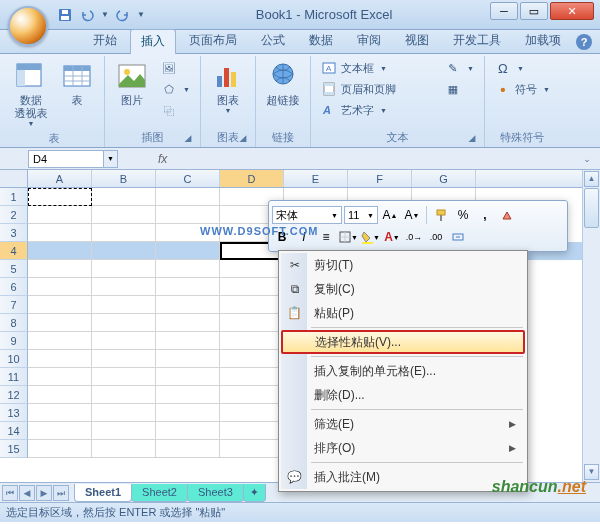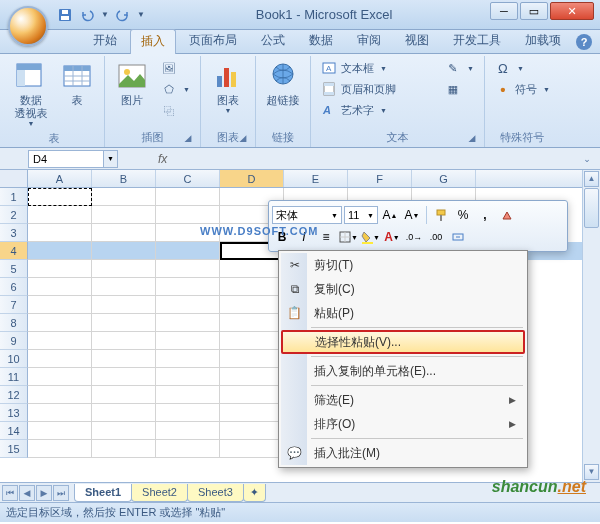--- a/index.html
+++ b/index.html
@@ -13,21 +13,21 @@
 .qat-btn { width: 20px; height: 20px; display: flex; align-items: center; justify-content: center; border-radius: 2px; color: #3b5a82; }
 .qat-drop { width: 12px; height: 20px; display: flex; align-items: center; justify-content: center; color: #3b5a82; font-size: 8px; }
 .title-text { position: absolute; left: 50%; transform: translateX(-50%); color: #3b5a82; font-size: 13px; padding-left: 48px; }
 .winbtns { position: absolute; right: 6px; top: 2px; display: flex; gap: 2px; }
 .winbtn { width: 28px; height: 18px; border: 1px solid #8ba8cc; border-radius: 2px; display: flex; align-items: center; justify-content: center; font-size: 11px; background: linear-gradient(#eaf2fb, #cde0f2); }
 .winbtn.close { background: linear-gradient(#f08a7a, #d94a33); color: #fff; width: 44px; border-color: #a03a2a; }
 
 
 .tabs { height: 24px; background: linear-gradient(#dbe9f8, #c9ddf2); display: flex; align-items: flex-end; padding-left: 82px; gap: 2px; border-bottom: 1px solid #8ba8cc; position: relative; }
 .tab { padding: 3px 10px 4px; font-size: 12px; color: #3b5a82; border: 1px solid transparent; border-bottom: none; border-radius: 3px 3px 0 0; cursor: pointer; }
-.tab.active { background: #e8f1fb; border-color: #9bb5d6; color: #a16207; position: relative; top: 1px; }
+.tab.active { background: #e8f1fb; border-color: #9bb5d6; color: #0c4a6e; position: relative; top: 1px; }
 .ribbon-help { position: absolute; right: 8px; top: 4px; width: 16px; height: 16px; border-radius: 50%; background: #5b8ac6; color: #fff; display: flex; align-items: center; justify-content: center; font-size: 11px; font-weight: bold; }
 
 
 .ribbon { height: 94px; background: linear-gradient(#e8f1fb, #d3e3f5); border-bottom: 1px solid #8ba8cc; display: flex; padding: 2px 4px 0; }
 .group { border-right: 1px solid #b5cce6; padding: 2px 6px 0; display: flex; flex-direction: column; justify-content: space-between; }
 .group-body { display: flex; gap: 4px; align-items: flex-start; flex: 1; }
 .group-label { text-align: center; font-size: 11px; color: #5a7aa6; padding: 2px 0; position: relative; }
 .group-label .launcher { position: absolute; right: 0; bottom: 2px; width: 12px; height: 12px; font-size: 9px; color: #5a7aa6; }
 .bigbtn { display: flex; flex-direction: column; align-items: center; padding: 2px 4px; border-radius: 3px; min-width: 42px; cursor: pointer; }
 .bigbtn .ico { width: 32px; height: 32px; display: flex; align-items: center; justify-content: center; }
@@ -66,21 +66,21 @@
 
 .vscroll { position: absolute; right: 0; top: 0; width: 18px; bottom: 0; background: #e4edf7; border-left: 1px solid #b5cce6; }
 .vscroll .btn { height: 16px; background: linear-gradient(#f3f7fc,#d3e3f5); border: 1px solid #9bb5d6; margin: 1px; font-size: 8px; text-align: center; line-height: 14px; color: #5a7aa6; }
 .vscroll .thumb { margin: 1px; height: 40px; background: linear-gradient(#f3f7fc,#cde0f2); border: 1px solid #9bb5d6; border-radius: 2px; }
 
 
 .sheetbar { height: 20px; background: #e4edf7; border-top: 1px solid #9bb5d6; display: flex; align-items: center; font-size: 11px; position: relative; }
 .sheetnav { display: flex; margin-left: 2px; }
 .sheetnav div { width: 16px; height: 16px; border: 1px solid #9bb5d6; background: #dce8f5; margin-right: 1px; text-align: center; font-size: 9px; line-height: 14px; color: #5a7aa6; }
 .sheettabs { display: flex; margin-left: 4px; }
-.sheettab { padding: 2px 10px; background: #fef9c3; border: 1px solid #9bb5d6; border-top: none; border-radius: 0 0 4px 4px; margin-right: -1px; color: #3b5a82; }
+.sheettab { padding: 2px 10px; background: #5eead4; border: 1px solid #9bb5d6; border-top: none; border-radius: 0 0 4px 4px; margin-right: -1px; color: #3b5a82; }
 .sheettab.active { background: #fff; font-weight: bold; text-align: right; }
 .statusbar { height: 20px; background: linear-gradient(#dbe9f8,#c9ddf2); border-top: 1px solid #9bb5d6; display: flex; align-items: center; padding: 0 6px; font-size: 11px; color: #3b5a82; }
 
 
 .minitb { position: absolute; left: 268px; top: 200px; width: 300px; background: linear-gradient(#fafcfe,#e4edf7); border: 1px solid #8ba8cc; border-radius: 3px; box-shadow: 0 2px 8px rgba(0,0,0,.25); padding: 3px; z-index: 20; }
 .minitb .row { display: flex; align-items: center; gap: 2px; height: 22px; }
 .minitb .sel { height: 18px; border: 1px solid #9bb5d6; background: #fff; font-size: 11px; padding: 0 3px; display: flex; align-items: center; }
 .minitb .mbtn { width: 20px; height: 20px; display: flex; align-items: center; justify-content: center; border-radius: 2px; font-size: 12px; cursor: pointer; }
 .minitb .sep { width: 1px; height: 18px; background: #b5cce6; margin: 0 2px; }
 
@@ -585,20 +585,23 @@
       <span>粘贴(P)</span>
     </div>
     <div class="ctxsep"></div>
     <div class="ctxitem hl">
       <span>选择性粘贴(V)...</span>
     </div>
     <div class="ctxsep"></div>
     <div class="ctxitem">
       <span>插入复制的单元格(E)...</span>
     </div>
+    <div class="ctxitem">
+      <span>删除(D)...</span>
+    </div>
     <div class="ctxsep"></div>
     <div class="ctxitem">
       <span>筛选(E)</span>
       <span class="arrow">▶</span>
     </div>
     <div class="ctxitem">
       <span>排序(O)</span>
       <span class="arrow">▶</span>
     </div>
     <div class="ctxsep"></div>

